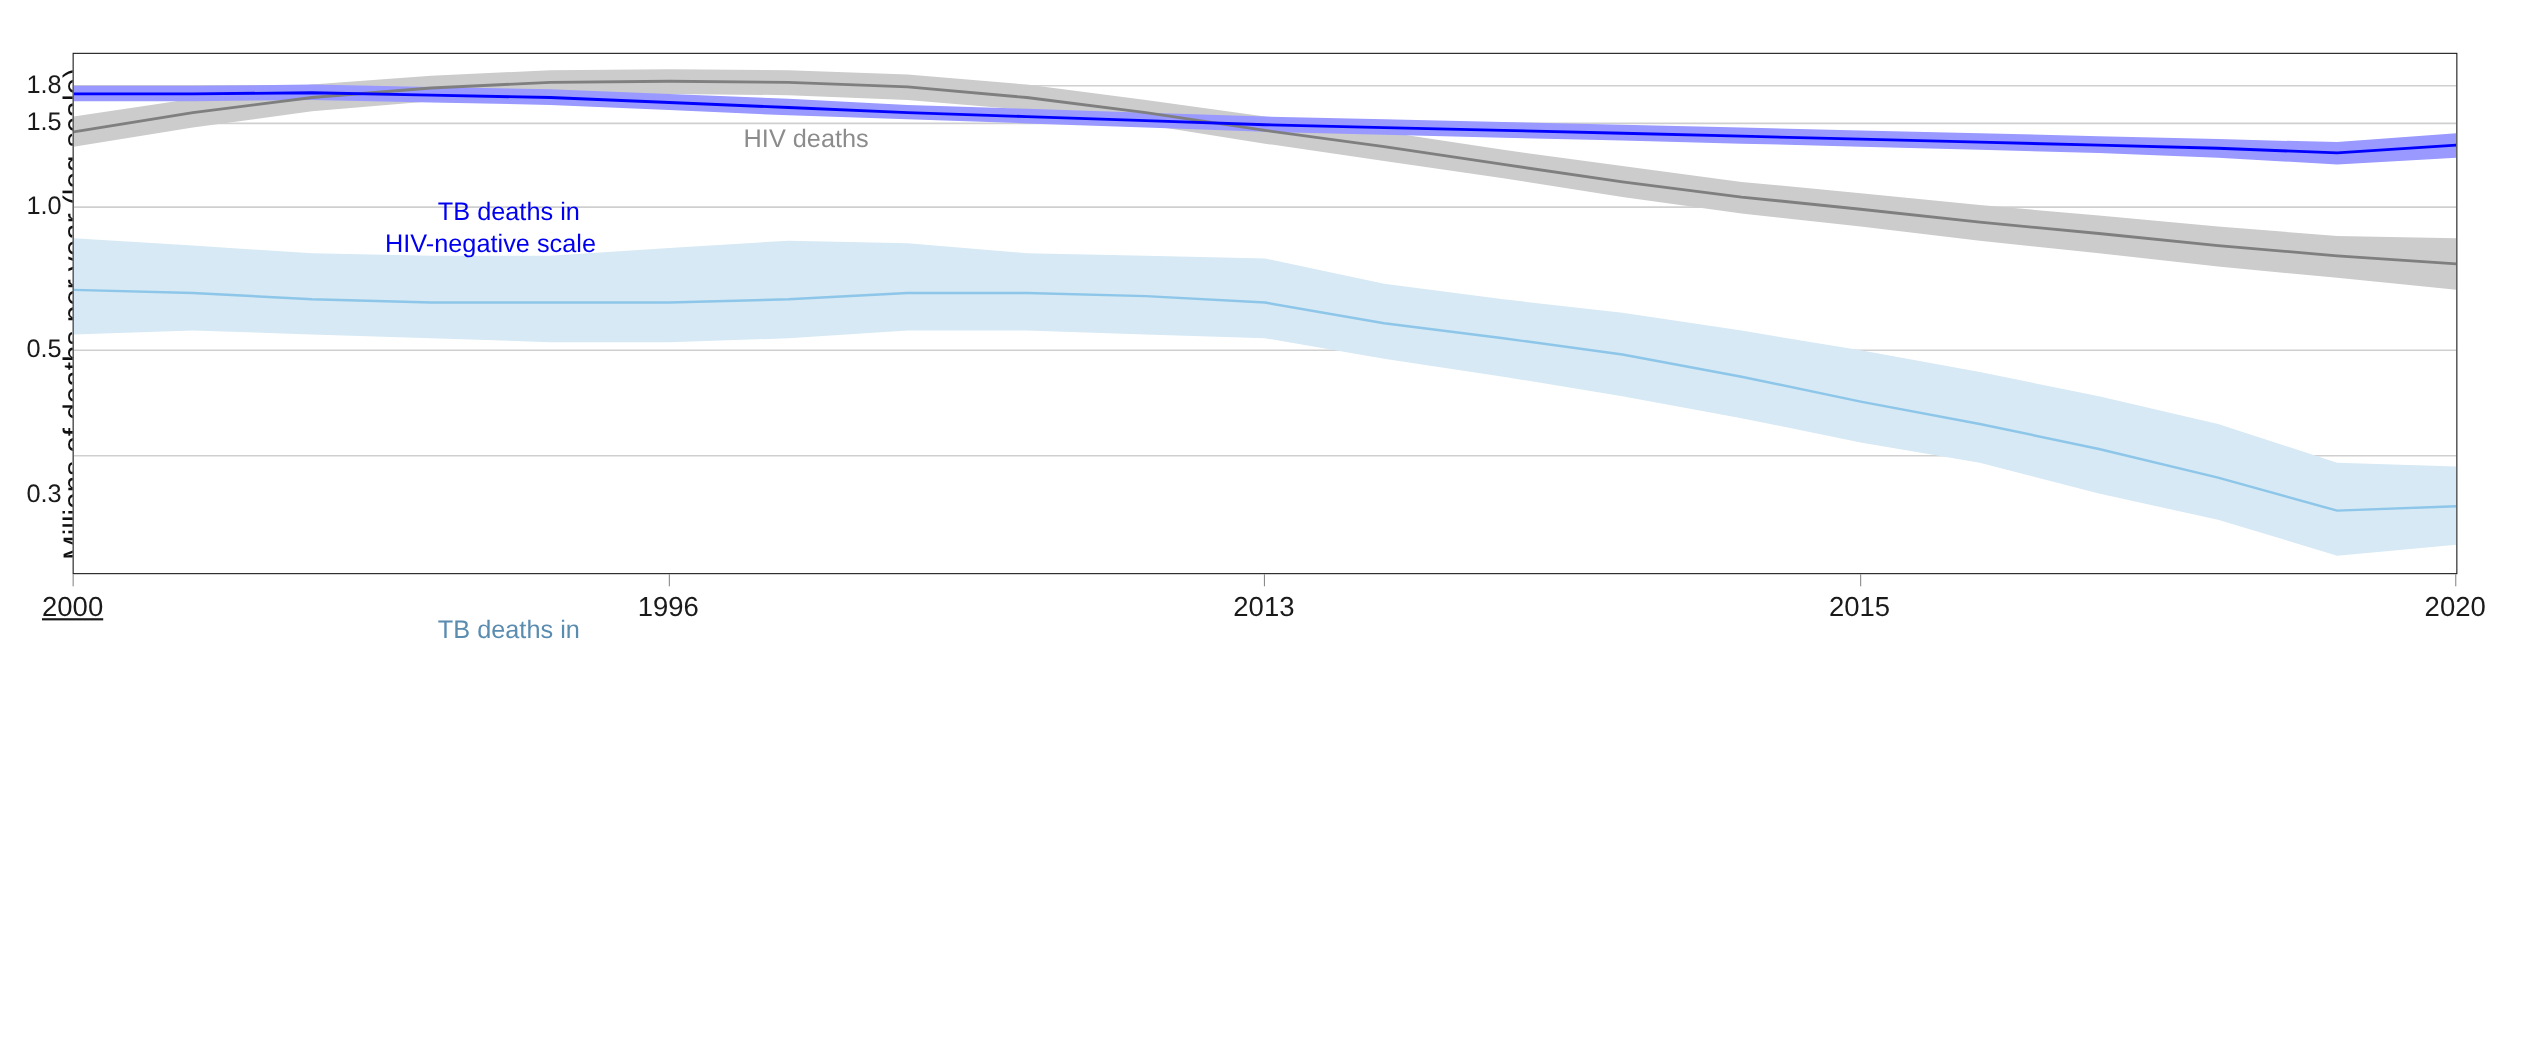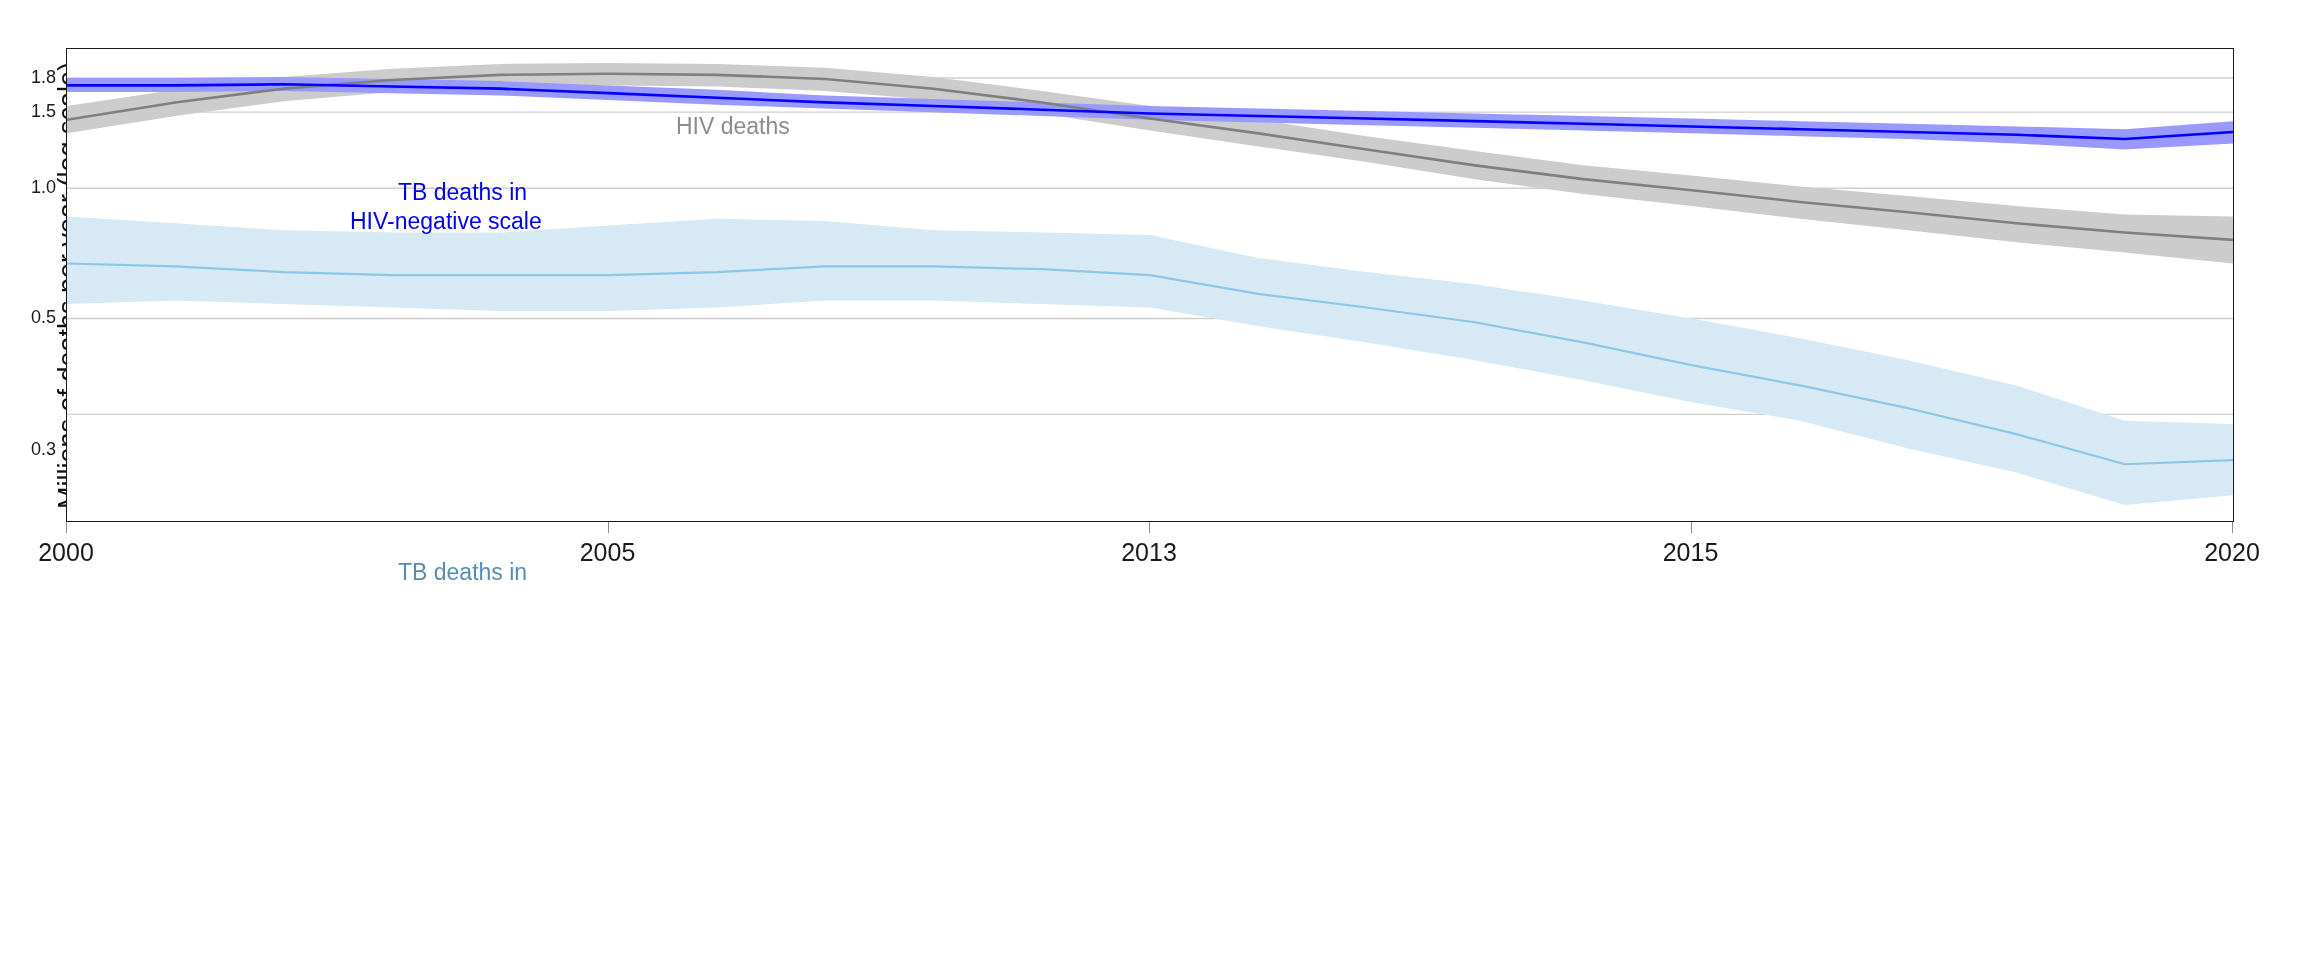--- a/index.html
+++ b/index.html
@@ -14,21 +14,21 @@
     width:2168px; height:474px;
     border:1px solid #1a1a1a;
     box-sizing:border-box;
     background:#ffffff;
     overflow:hidden;
   }
   
   .ytick{
     position:absolute;
     right:2240px;              
-    font-size:18px;color:#1a1a1a;
+    font-size:23px;color:#1a1a1a;
     text-align:left;
     white-space:nowrap;
   }
   #y-ticks{position:absolute;left:0;top:48px;width:60px;height:474px;}
   #y-ticks .ytick{position:absolute;right:4px;transform:translateY(-50%);}
 
   
   #y-axis-title{
     position:absolute;
     left:-192px; top:270px;
@@ -97,23 +97,23 @@
       <g id="lines-group">
           <polyline points="0.00,70.84 108.30,53.42 216.60,39.67 324.90,31.04 433.20,25.84 541.50,24.82 649.80,25.84 758.10,29.99 866.40,39.67 974.70,53.42 1083.00,69.54 1191.30,84.35 1299.60,100.44 1407.90,116.36 1516.20,130.14 1624.50,141.19 1732.80,152.93 1841.10,163.31 1949.40,174.29 2057.70,183.56 2166.00,190.83" fill="none" stroke="#7f7f7f" stroke-width="2.6" vector-effect="non-scaling-stroke" stroke-linejoin="round"></polyline>
           <polyline points="0.00,36.39 108.30,36.39 216.60,35.31 324.90,37.48 433.20,39.67 541.50,44.15 649.80,48.72 758.10,53.42 866.40,57.02 974.70,60.69 1083.00,64.43 1191.30,66.97 1299.60,69.54 1407.90,72.15 1516.20,74.79 1624.50,77.47 1732.80,80.20 1841.10,82.96 1949.40,85.76 2057.70,90.04 2166.00,82.96" fill="none" stroke="#0000ff" stroke-width="2.6" vector-effect="non-scaling-stroke" stroke-linejoin="round"></polyline>
           <polyline points="0.00,214.50 108.30,217.32 216.60,223.10 324.90,226.05 433.20,226.05 541.50,226.05 649.80,223.10 758.10,217.32 866.40,217.32 974.70,220.19 1083.00,226.05 1191.30,244.85 1299.60,258.51 1407.90,273.24 1516.20,293.45 1624.50,316.10 1732.80,336.41 1841.10,359.20 1949.40,385.14 2057.70,415.24 2166.00,411.21" fill="none" stroke="#8dc6e8" stroke-width="2.2" vector-effect="non-scaling-stroke" stroke-linejoin="round"></polyline>
         </g>
     </svg>
   </div>
 
   <div id="x-ticks">
       <div class="tickmark" style="left: 0px;"></div>
-      <div class="xtick" style="left: 0px;">2000</div>
+      <div class="xtick" style="left: 0px; text-decoration: underline;">2000</div>
       <div class="tickmark" style="left: 541.5px;"></div>
-      <div class="xtick" style="left: 541.5px;">2005</div>
+      <div class="xtick" style="left: 541.5px;">1996</div>
       <div class="tickmark" style="left: 1083px;"></div>
       <div class="xtick" style="left: 1083px;">2013</div>
       <div class="tickmark" style="left: 1624.5px;"></div>
       <div class="xtick" style="left: 1624.5px;">2015</div>
       <div class="tickmark" style="left: 2166px;"></div>
       <div class="xtick" style="left: 2166px;">2020</div>
     </div>
 
   <div class="annot" id="annot-hiv">
     <span>HIV deaths</span>

